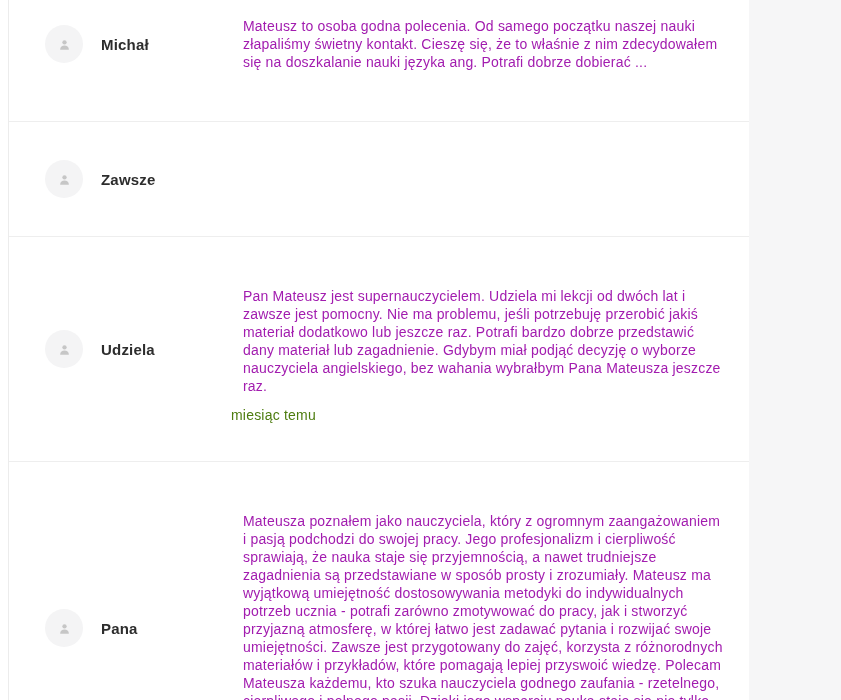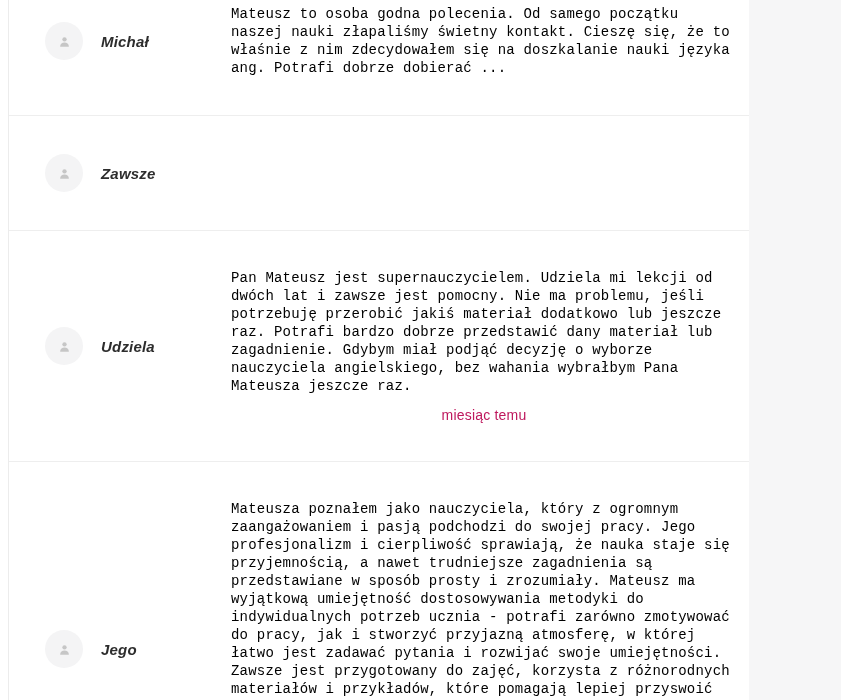--- a/index.html
+++ b/index.html
@@ -58,40 +58,37 @@
     align-items: center;
     justify-content: center;
   }
   .reviewer-name {
     flex: none;
     width: 130px;
     font-size: 15px;
     font-weight: bold;
     color: #2d2d2d;
     letter-spacing: 0.2px;
-    font-style: italic;
   }
   .review-content {
     flex: 1;
     min-width: 0;
   }
   .review-text {
-    margin: 0;
+    margin: 12px;
     font-size: 14px;
     line-height: 18px;
     letter-spacing: 0.2px;
-    color: #000000;
-    font-family: Liberation Mono, monospace;
+    color: #a21caf;
   }
   .review-timestamp {
     margin-top: 12px;
     font-size: 14px;
     letter-spacing: 0.2px;
-    color: #be185d;
-    text-align: center;
+    color: #4d7c0f;
   }
 </style>
 </head>
 <body>
 
 <div class="page">
   <div class="right-bg"></div>
   <div class="card" id="reviews-list">
   <div class="review-row">
     <div class="avatar">
@@ -131,20 +128,20 @@
     </div>
   </div>
 
   <div class="review-row">
     <div class="avatar">
       <svg width="13" height="13" viewBox="0 0 24 24" fill="#c6c6c6" aria-hidden="true">
         <circle cx="12" cy="8" r="4"></circle>
         <path d="M4 21c0-4.5 3.6-7.2 8-7.2s8 2.7 8 7.2v0.5H4z"></path>
       </svg>
     </div>
-    <div class="reviewer-name">Jego</div>
+    <div class="reviewer-name">Pana</div>
     <div class="review-content">
       <p class="review-text">Mateusza poznałem jako nauczyciela, który z ogromnym zaangażowaniem i pasją podchodzi do swojej pracy. Jego profesjonalizm i cierpliwość sprawiają, że nauka staje się przyjemnością, a nawet trudniejsze zagadnienia są przedstawiane w sposób prosty i zrozumiały. Mateusz ma wyjątkową umiejętność dostosowywania metodyki do indywidualnych potrzeb ucznia - potrafi zarówno zmotywować do pracy, jak i stworzyć przyjazną atmosferę, w której łatwo jest zadawać pytania i rozwijać swoje umiejętności. Zawsze jest przygotowany do zajęć, korzysta z różnorodnych materiałów i przykładów, które pomagają lepiej przyswoić wiedzę. Polecam Mateusza każdemu, kto szuka nauczyciela godnego zaufania - rzetelnego, cierpliwego i pełnego pasji. Dzięki jego wsparciu nauka staje się nie tylko skuteczna, ale też naprawdę inspirująca.</p>
       <div class="review-timestamp">miesiąc temu</div>
     </div>
   </div>
 </div>
 </div>
 
 </body></html>

